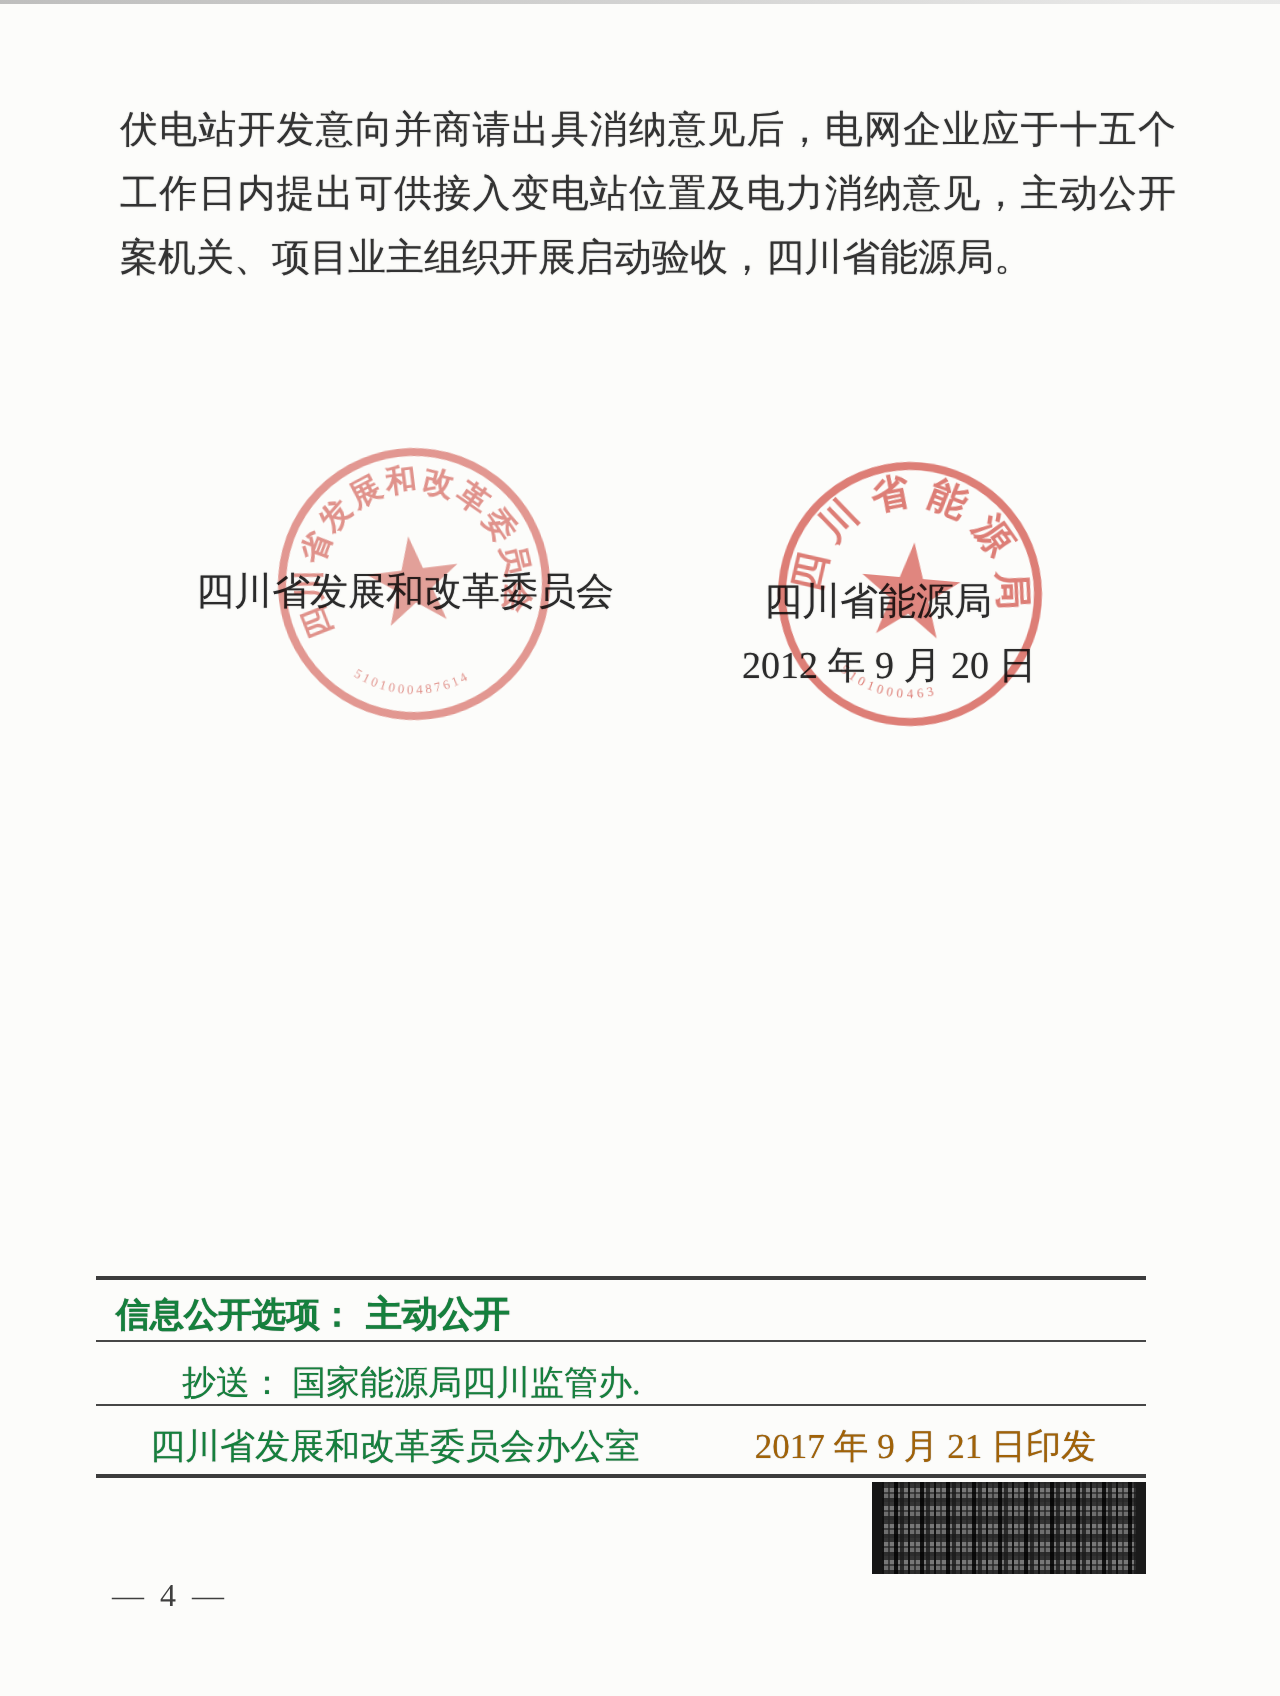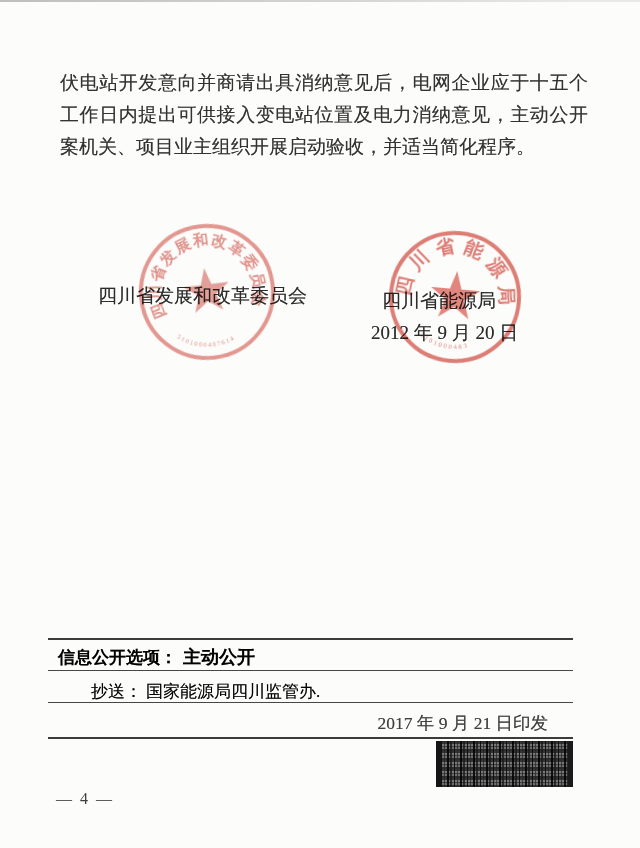--- a/index.html
+++ b/index.html
@@ -14,21 +14,20 @@
   .scan-top-line{
     position:absolute;top:0;left:0;width:100%;height:2px;
     background:linear-gradient(90deg,#8c8c8c,#b5b5b5 55%,#d8d8d8 90%);
     opacity:.55;
   }
   
   .body-text{
     position:absolute;left:60px;top:50px;width:528px;
     font-size:19px;line-height:32px;color:#333;
     text-shadow:0 0 .6px rgba(60,60,60,.55);
-    margin-top:17px;
   }
   .body-line{width:528px;text-align:justify;text-align-last:justify;}
   .body-line.last{text-align-last:left;}
   
   .sig-text{
     position:absolute;font-size:19px;color:#2b2b2b;white-space:nowrap;
     text-shadow:0 0 .6px rgba(60,60,60,.5);
   }
   .sig-left{left:98px;top:283px;}
   .sig-right{left:382px;top:288px;}
@@ -36,29 +35,29 @@
   
   .seal{position:absolute;mix-blend-mode:multiply;opacity:.82;filter:blur(.3px);}
   .seal-left{left:137px;top:222px;width:140px;height:140px;transform:rotate(-7deg);}
   .seal-right{left:386px;top:228px;width:138px;height:138px;transform:rotate(5deg);}
   
   .hr{position:absolute;left:48px;width:525px;background:#3c3c3c;}
   .hr1{top:638px;height:2px;}
   .hr2{top:670px;height:1px;background:#474747;}
   .hr3{top:702px;height:1px;background:#474747;}
   .hr4{top:737px;height:2px;}
-  .footer-row{position:absolute;white-space:nowrap;color:#000000;
+  .footer-row{position:absolute;white-space:nowrap;color:#15803d;
     text-shadow:0 0 .5px rgba(40,40,40,.5);}
   .disclosure-row{left:58px;top:645px;font-size:17px;font-weight:bold;}
   .disclosure-value{font-size:18px;margin-left:6px;}
   .cc-row{left:75px;top:680px;font-size:17px;margin-left:16px;}
   .cc-value{margin-left:4px;}
   .issuer-row{left:75px;top:711px;font-size:17.5px;}
   .print-date{position:absolute;right:92px;top:711px;font-size:17.5px;
-    white-space:nowrap;color:#404040;text-shadow:0 0 .5px rgba(40,40,40,.5);}
+    white-space:nowrap;color:#a16207;text-shadow:0 0 .5px rgba(40,40,40,.5);}
   
   .barcode{
     position:absolute;left:436px;top:741px;width:127px;height:46px;
     border-left:5px solid #151515;border-right:5px solid #1a1a1a;
     background:
       repeating-linear-gradient(90deg,
         rgba(12,12,12,.92) 0 1px, rgba(255,255,255,0) 1px 3px,
         rgba(35,35,35,.7) 3px 4px, rgba(255,255,255,0) 4px 6px,
         rgba(0,0,0,.85) 6px 8px, rgba(255,255,255,0) 8px 9px,
         rgba(25,25,25,.8) 9px 11px, rgba(255,255,255,0) 11px 13px),
@@ -77,21 +76,21 @@
 </head>
 <body>
 
 <div class="page">
 
   <div class="scan-top-line"></div>
 
   <div class="body-text">
     <div class="body-line">伏电站开发意向并商请出具消纳意见后，电网企业应于十五个</div>
     <div class="body-line">工作日内提出可供接入变电站位置及电力消纳意见，主动公开</div>
-    <div class="body-line last">案机关、项目业主组织开展启动验收，并适当简化程序。</div>
+    <div class="body-line last">案机关、项目业主组织开展启动验收，四川省能源局。</div>
   </div>
 
   <div class="sig-text sig-left">四川省发展和改革委员会</div>
   <div class="sig-text sig-right">四川省能源局</div>
   <div class="sig-text sig-date">2012 年 9 月 20 日</div>
 
   <div class="seal seal-left">
     <svg width="140" height="140" viewBox="0 0 140 140">
       <defs>
         <path id="arcL" d="M27.4,89.9 A47,47 0 1 1 112.6,89.9" fill="none"></path>
@@ -131,19 +130,20 @@
   <div class="hr hr4"></div>
 
   <div class="footer-row disclosure-row">
     <span>信息公开选项：</span><span class="disclosure-value">主动公开</span>
   </div>
 
   <div class="footer-row cc-row">
     <span>抄送：</span><span class="cc-value">国家能源局四川监管办.</span>
   </div>
 
+  <div class="footer-row issuer-row">四川省发展和改革委员会办公室</div>
   <div class="print-date">2017 年 9 月 21 日印发</div>
 
   <div class="barcode"></div>
 
   <div class="page-number">— 4 —</div>
 
 </div>
 
 </body></html>

